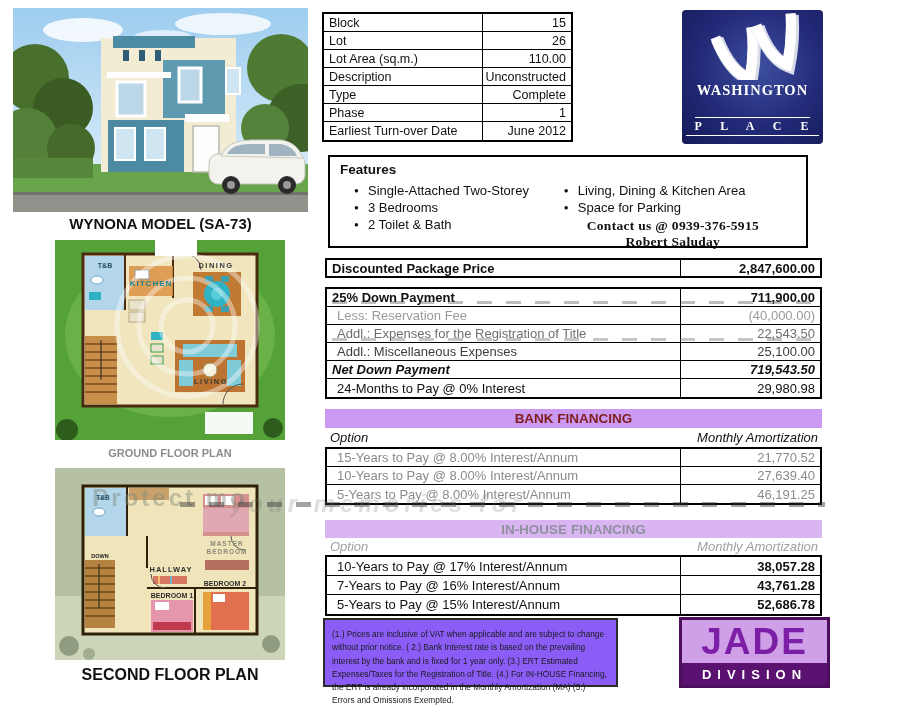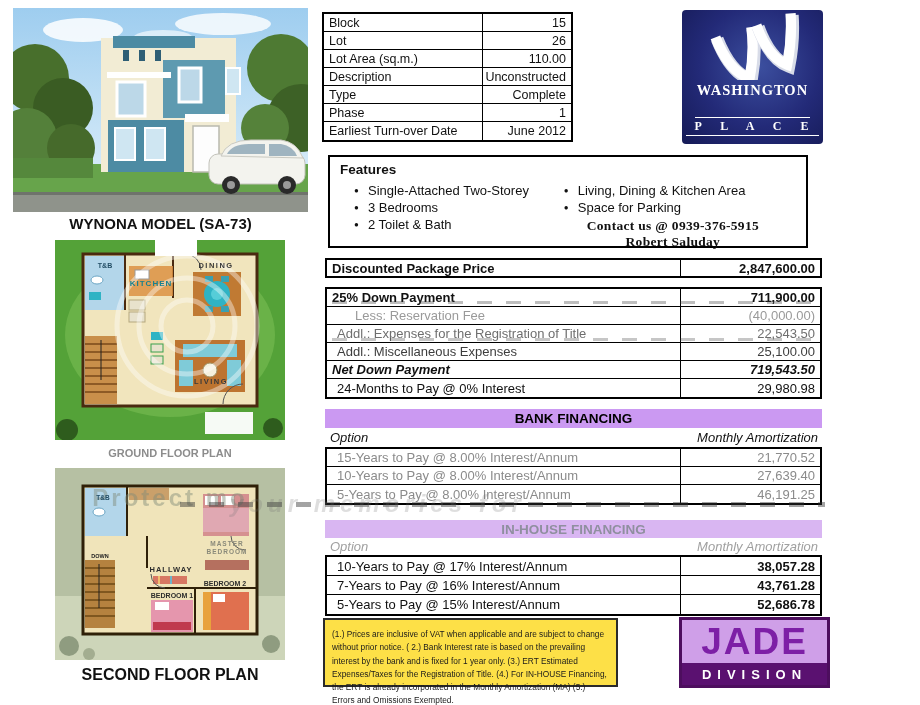--- a/index.html
+++ b/index.html
@@ -19,21 +19,21 @@
   .h18{height:18px;} .h19{height:19px;}
   .bd-b{border-bottom:1px solid #000;}
   .bold{font-weight:700;} .bi{font-weight:700;font-style:italic;}
   .faded,.faded .cell-r{color:#9a9a9a;}
   .dim,.dim .cell-r{color:#6e6e6e;}
   .gray,.gray .cell-r{color:#8b8b8b;}
   .fs13{font-size:13px;}
 
   
   .purple-head{background:#cb99f2;display:flex;align-items:center;justify-content:center;
-               font-weight:700;font-size:13.5px;color:#000000;box-sizing:border-box;}
+               font-weight:700;font-size:13.5px;color:#7f1d1d;box-sizing:border-box;}
   .option-row{display:grid;grid-template-columns:1fr 180px;align-items:center;
               font-style:italic;font-size:13px;box-sizing:border-box;}
   .option-row .r{text-align:right;}
 
   
   #features{padding:5px 10px;box-sizing:border-box;font-size:13px;}
   #features .title{font-weight:700;font-size:13.5px;margin-bottom:4px;}
   .feat-cols{display:grid;grid-template-columns:46% 54%;}
   .feat-item{margin:2px 0 2px 28px;position:relative;}
   .feat-item::before{content:"●";font-size:8px;position:absolute;left:-14px;top:3px;}
@@ -52,21 +52,21 @@
   #wp-logo .wplace{color:#fff;font-family:"Liberation Serif","DejaVu Serif",serif;font-weight:700;
            font-size:12px;letter-spacing:8px;border-bottom:1px solid #fff;padding:1px 2px 1px 8px;}
   #jade-logo{border:3px solid #4d0e5e;box-sizing:border-box;display:flex;flex-direction:column;}
   #jade-logo .jtop{flex:1;background:#cf9fe8;display:flex;align-items:center;justify-content:center;
            font-size:37px;font-weight:800;color:#7d1fa6;letter-spacing:2px;line-height:1;}
   #jade-logo .jbot{height:22px;background:#5a1170;display:flex;align-items:center;justify-content:center;
            font-size:13px;font-weight:700;color:#fff;letter-spacing:6px;}
 
   
   #notes{border:2px solid #2b2b2b;box-sizing:border-box;padding:8px 7px 4px;
-         font-size:8.3px;line-height:1.6;color:#1a1a1a;background:#fde047;}
+         font-size:8.3px;line-height:1.6;color:#1a1a1a;background:#8b5cf6;}
 
   
   .dashes{background:repeating-linear-gradient(90deg,#333 0 15px,transparent 15px 29px);pointer-events:none;}
   #wm-band-text{font-size:24px;font-weight:700;font-style:italic;color:#6f6f6f;opacity:.22;
          letter-spacing:5px;pointer-events:none;white-space:nowrap;}
 </style>
 </head>
 <body>
 
 <div id="page">
@@ -307,21 +307,21 @@
     <div class="cell-l bold">Discounted Package Price</div>
     <div class="cell-r bold">2,847,600.00</div>
   </div>
 
   <div class="abs boxed fs13" style="left:325px;top:287px;width:497px;">
     <div class="grid-row price-cols h18 bd-b bold">
       <div class="cell-l">25% Down Payment</div>
       <div class="cell-r">711,900.00</div>
     </div>
     <div class="grid-row price-cols h18 bd-b faded">
-      <div class="cell-l" style="padding-left:16px;margin-left:12px;">Less: Reservation Fee</div>
+      <div class="cell-l" style="padding-left:10px;">Less: Reservation Fee</div>
       <div class="cell-r">(40,000.00)</div>
     </div>
     <div class="grid-row price-cols h18 bd-b dim">
       <div class="cell-l" style="padding-left:10px;">Addl.: Expenses for the Registration of Title</div>
       <div class="cell-r">22,543.50</div>
     </div>
     <div class="grid-row price-cols h18 bd-b" style="color:#3d3d3d;">
       <div class="cell-l" style="padding-left:10px;">Addl.: Miscellaneous Expenses</div>
       <div class="cell-r">25,100.00</div>
     </div>

